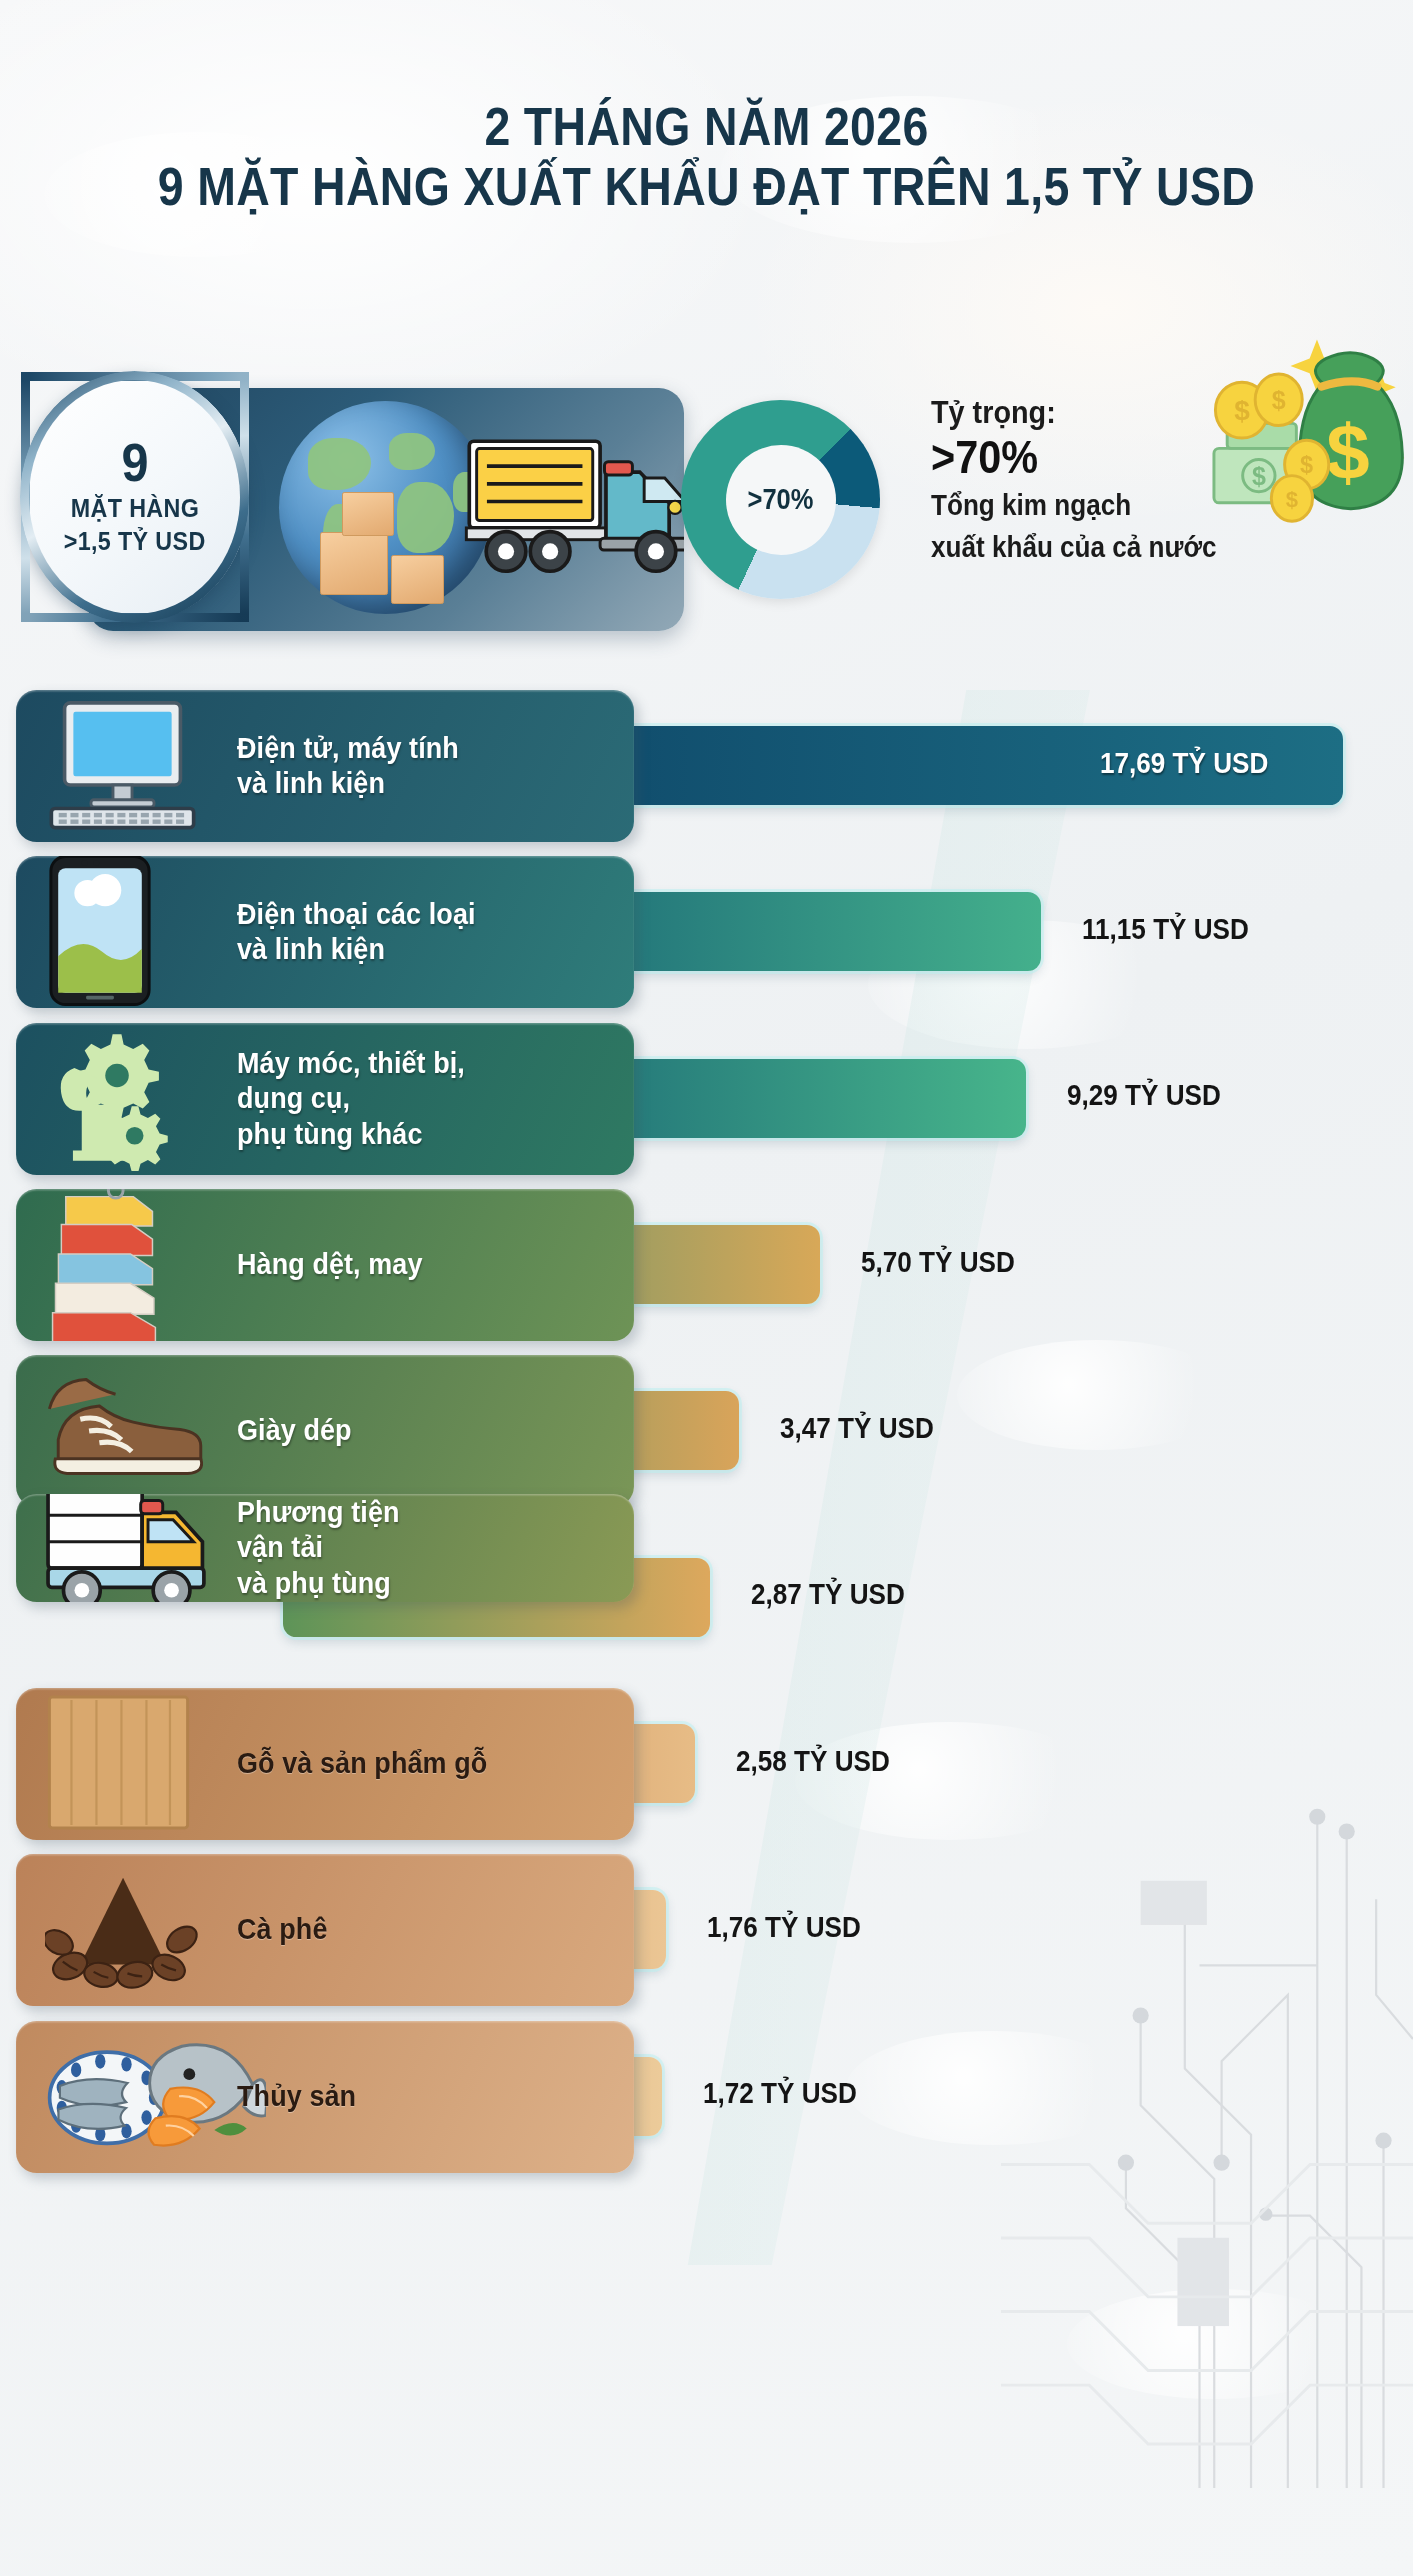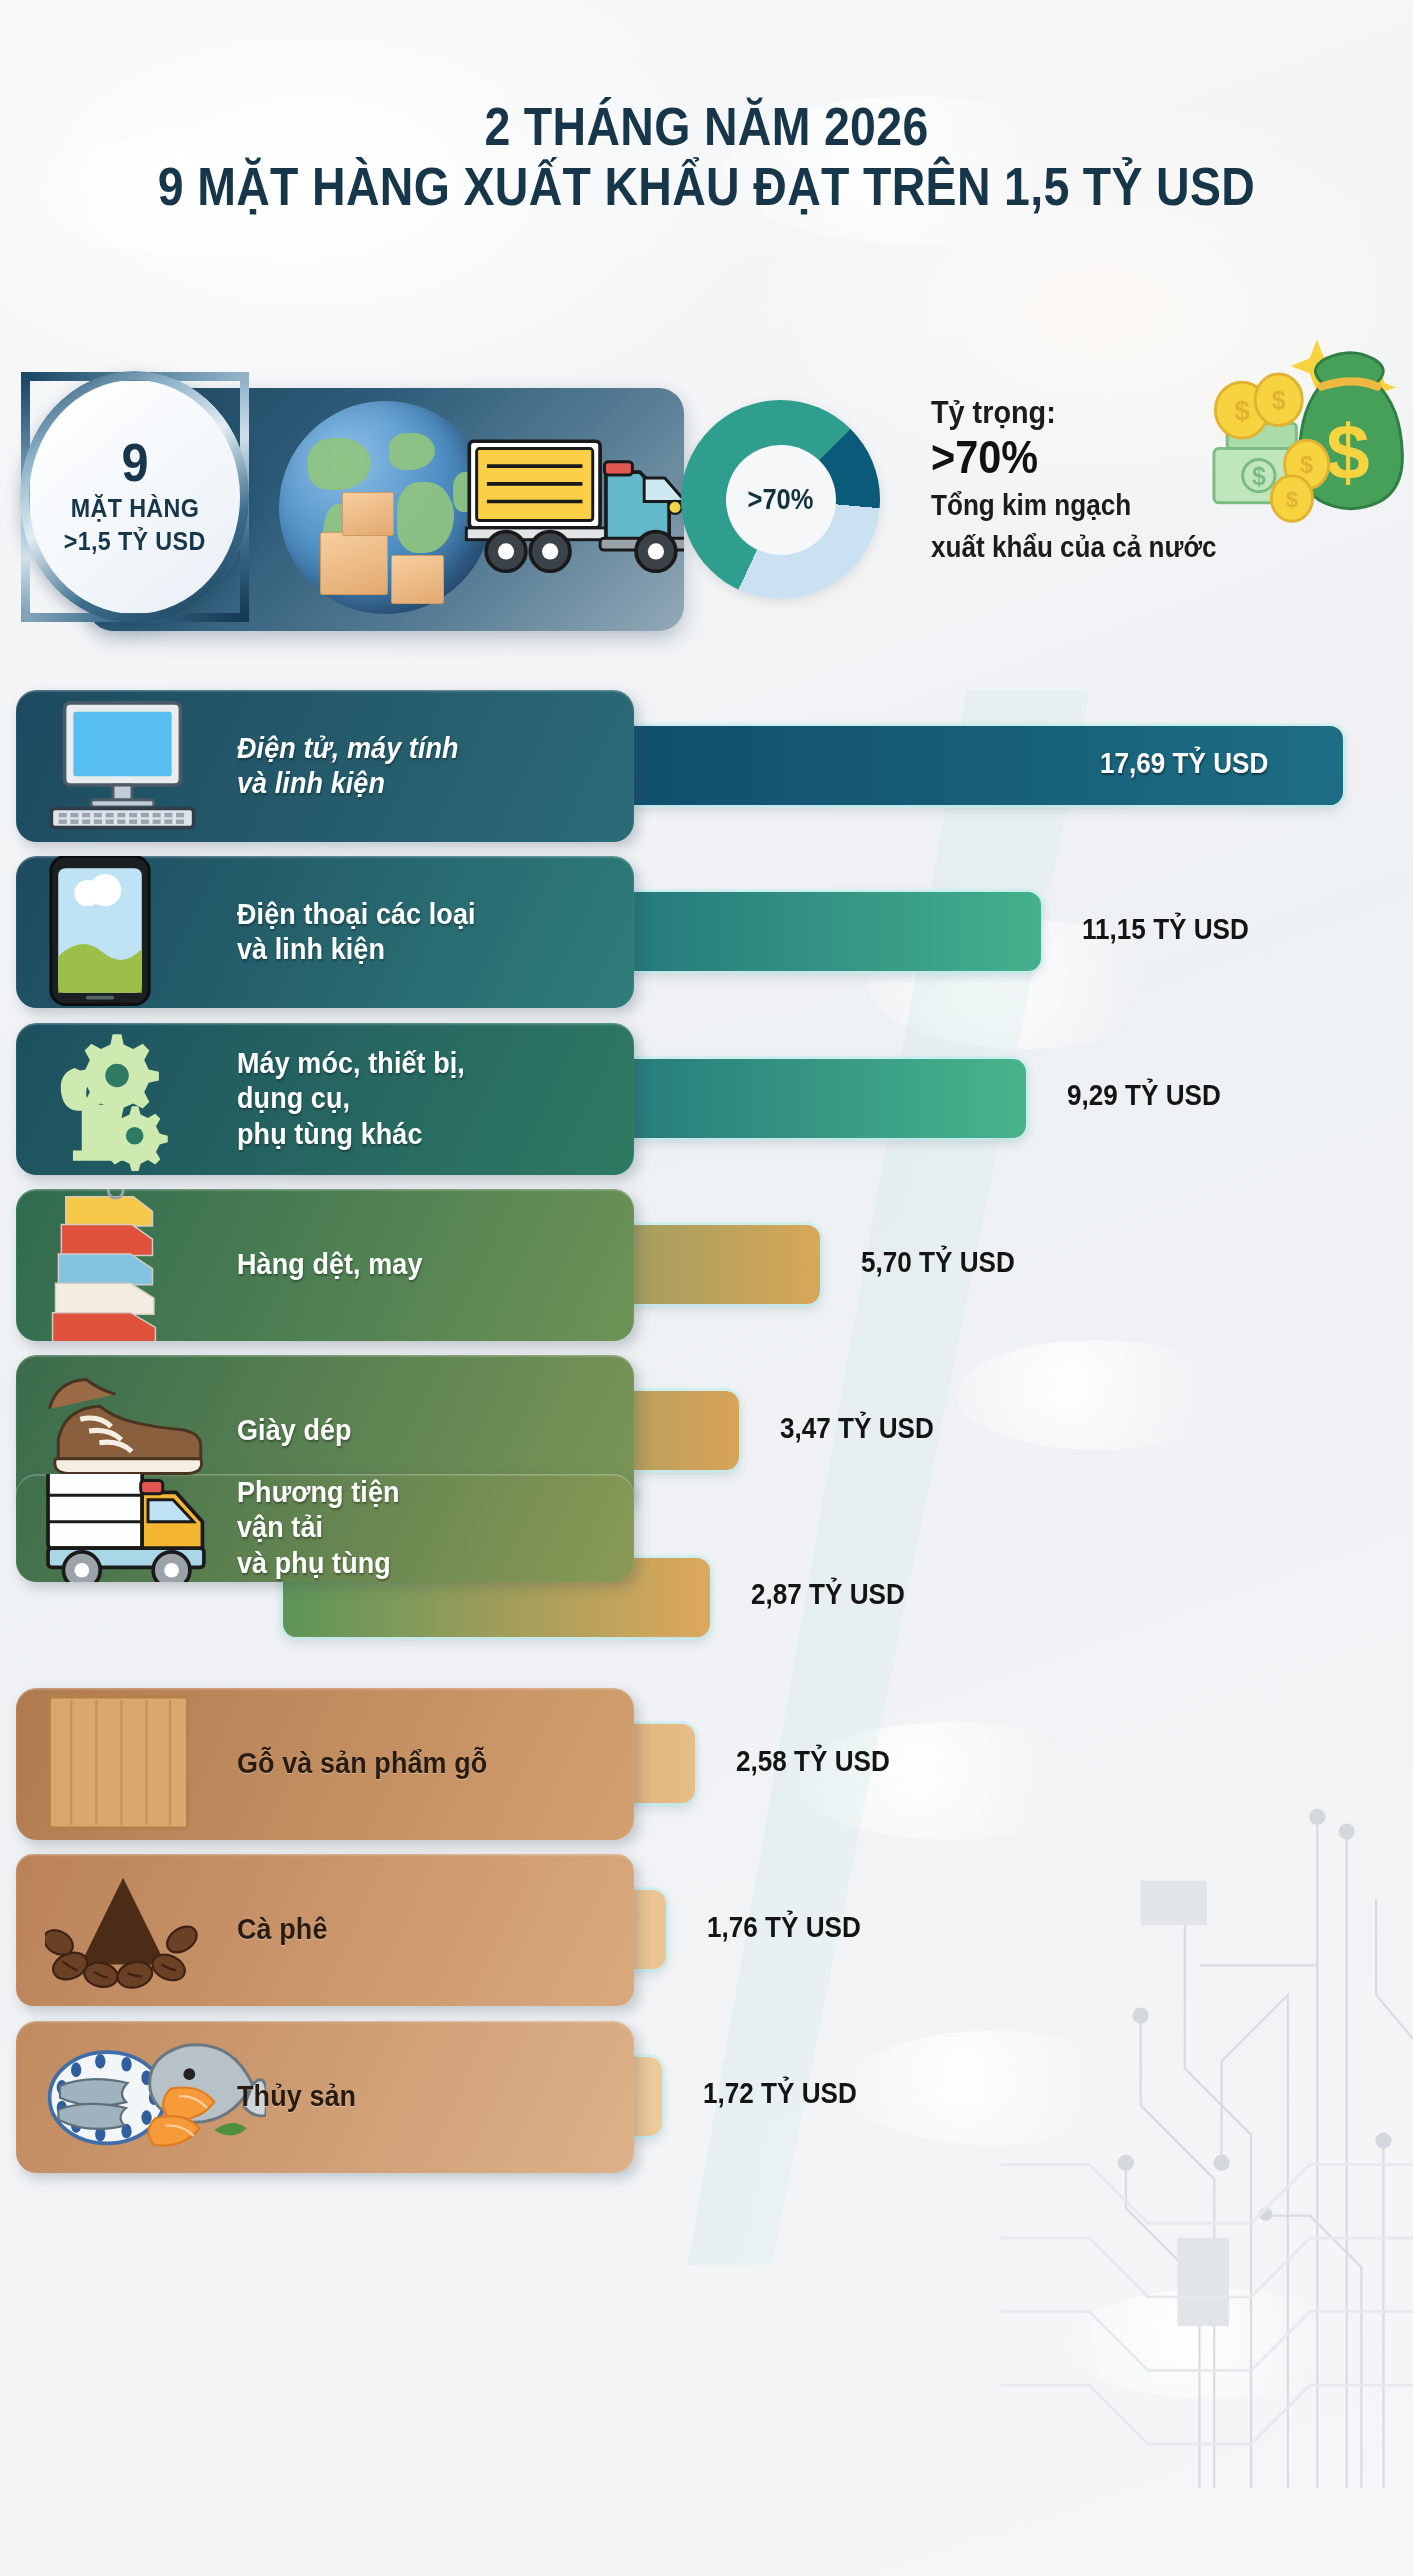--- a/index.html
+++ b/index.html
@@ -339,21 +339,21 @@
   </div>
 
   <div class="rows">
     <div class="wedge"></div>
     <div id="rows-host">
         <div class="row">
     <div class="bar" style="top:36px; width:1060px; height:79px;
                 background:linear-gradient(90deg, #0b3f63, #1d6e84);"></div>
 
     <div class="card" style="top:0px; height:152px;
-                background:linear-gradient(115deg, #1d4a60, #2b6b76);font-style:italic;">
+                background:linear-gradient(115deg, #1d4a60, #2b6b76);">
       <span class="card-icon"><svg width="155" height="132" viewBox="0 0 210 180">
         <rect x="26" y="6" width="158" height="112" rx="8" fill="#e9edf0" stroke="#4a5a66" stroke-width="5"></rect>
         <rect x="38" y="18" width="134" height="88" rx="3" fill="#56bff0"></rect>
         <rect x="92" y="118" width="26" height="22" fill="#c3ccd3" stroke="#4a5a66" stroke-width="4"></rect>
         <rect x="62" y="138" width="86" height="10" rx="4" fill="#c3ccd3" stroke="#4a5a66" stroke-width="4"></rect>
         <rect x="8" y="150" width="194" height="26" rx="5" fill="#dfe5ea" stroke="#2e3d49" stroke-width="5"></rect>
         <g fill="#98a5ae">
           <rect x="18" y="156" width="11" height="6"></rect>
                   <rect x="34" y="156" width="11" height="6"></rect>
                   <rect x="50" y="156" width="11" height="6"></rect>
@@ -477,21 +477,21 @@
               <div>Giày dép</div>
             </div>
     </div>
 
     <div class="value outside" style="left:780px; top:722px;">3,47 TỶ USD</div>
   </div>
         <div class="row">
     <div class="bar" style="top:868px; width:427px; height:79px;
                 background:linear-gradient(90deg, #5d9458, #dda85d);"></div>
 
-    <div class="card" style="top:784px; height:108px;
+    <div class="card" style="top:804px; height:108px;
                 background:linear-gradient(115deg, #3e6f4c, #8a9a55);">
       <span class="card-icon"><svg width="184" height="136" viewBox="0 0 250 185">
         <rect x="4" y="14" width="128" height="108" rx="5" fill="#fefefe" stroke="#1a1a1a" stroke-width="5"></rect>
         <g stroke="#1a1a1a" stroke-width="4" fill="none">
                   <line x1="4" y1="50" x2="132" y2="50"></line>
                   <line x1="4" y1="86" x2="132" y2="86"></line>
                 </g>
         <path d="M132 46 h46 l36 40 v40 h-82z" fill="#f5b731" stroke="#1a1a1a" stroke-width="5"></path>
         <path d="M140 56 h34 l28 30 h-62z" fill="#bfe3f5" stroke="#1a1a1a" stroke-width="4"></path>
         <rect x="130" y="30" width="30" height="18" rx="5" fill="#e2584e" stroke="#1a1a1a" stroke-width="4"></rect>

